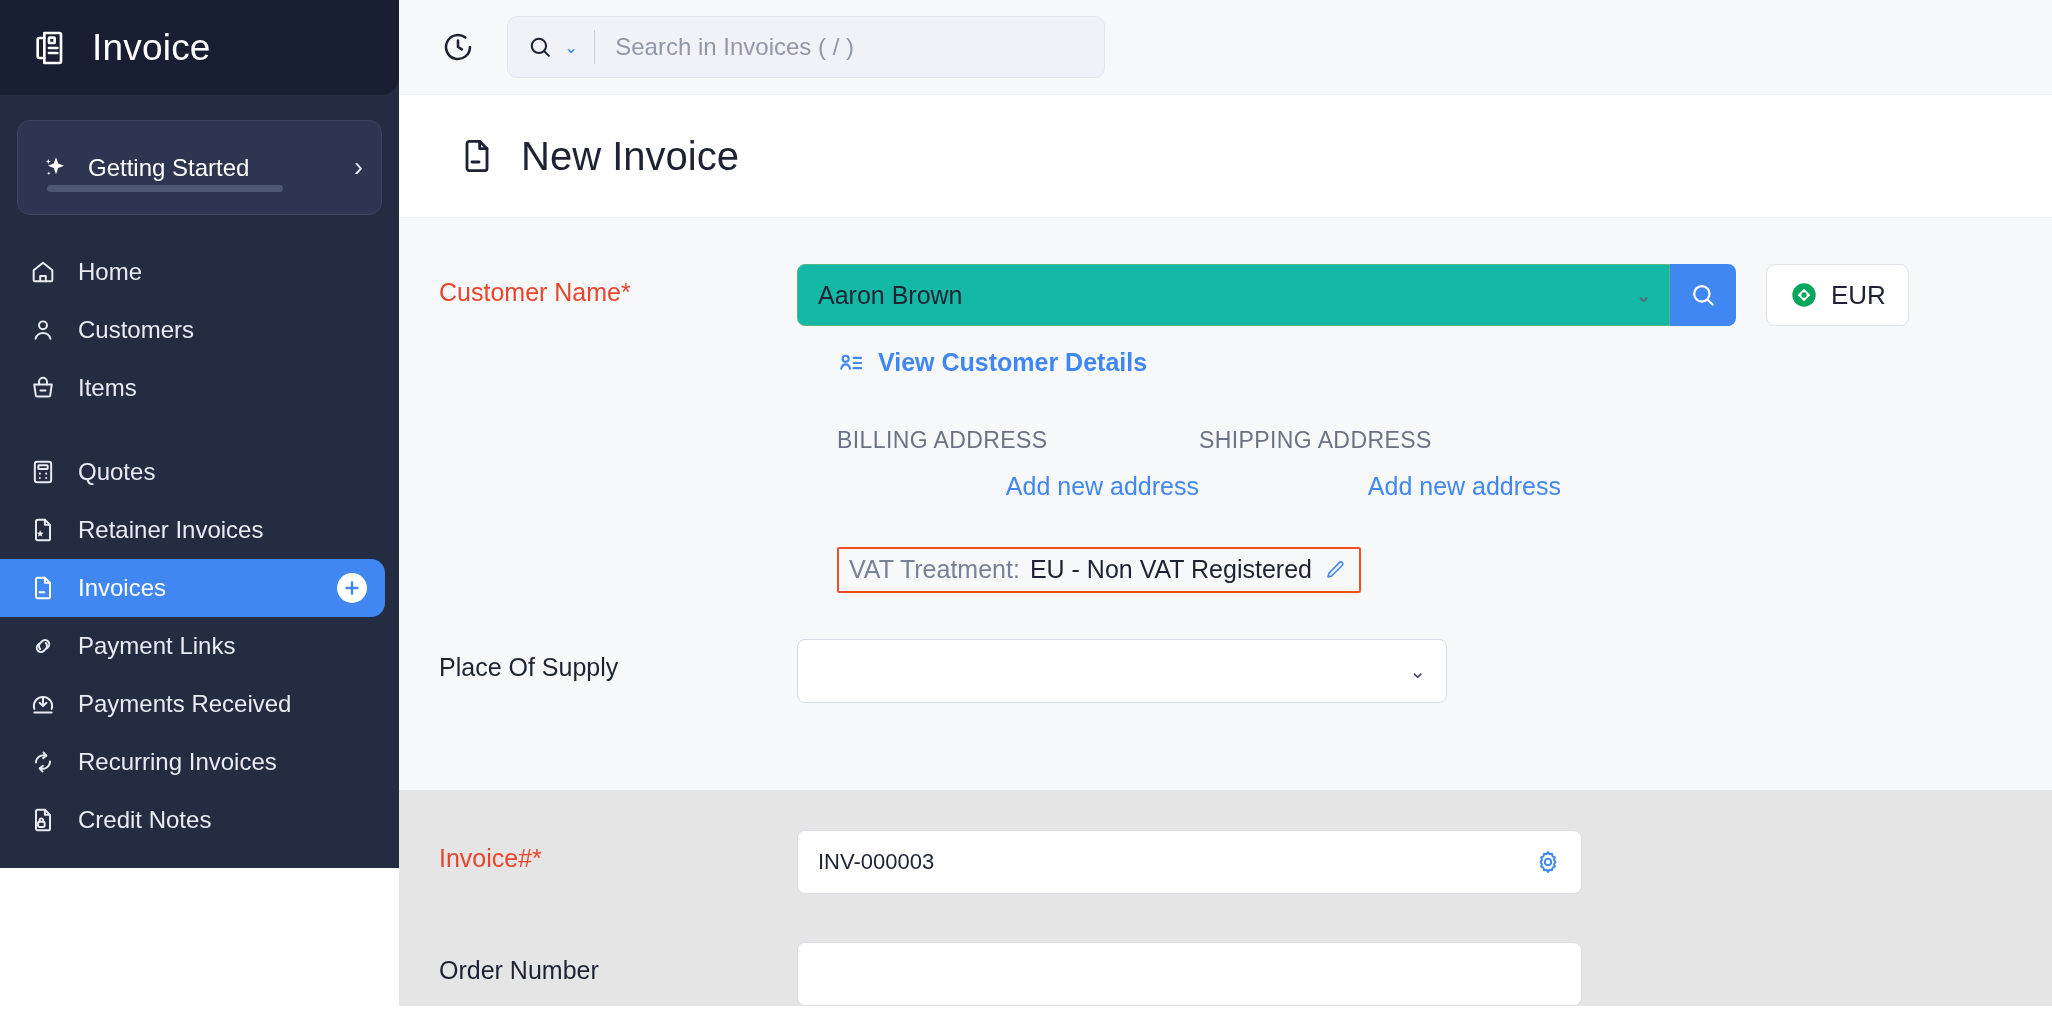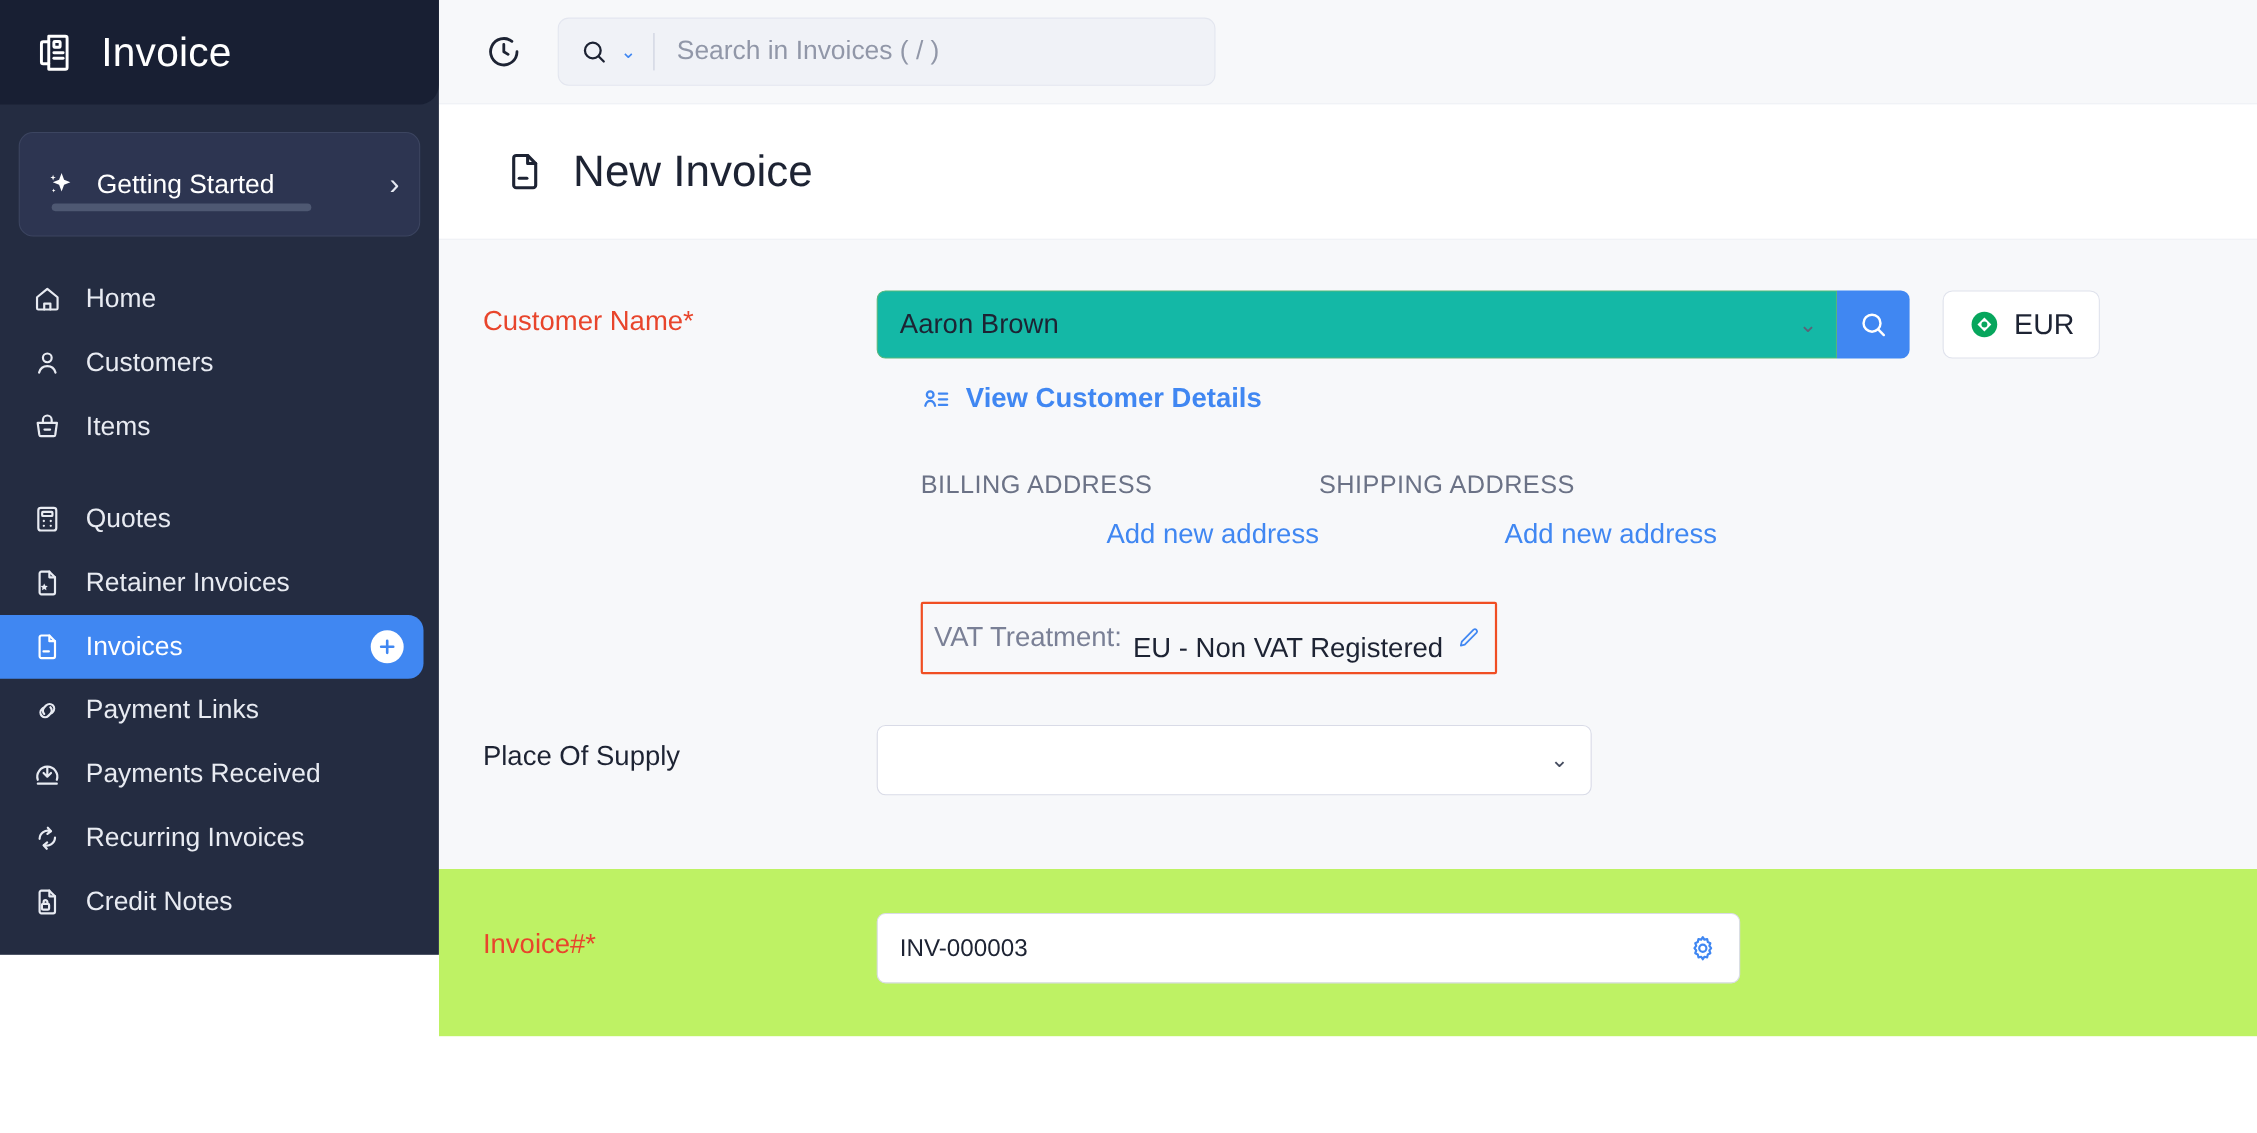--- a/index.html
+++ b/index.html
@@ -113,21 +113,21 @@
   .page-title-icon { width: 44px; height: 44px; display:flex; align-items:center; justify-content:center; color:#1d2333; }
   .page-title { font-size: 40px; color: #1d2333; font-weight: 400; }
 
   .form-scroll { flex: 1 1 auto; overflow: hidden; }
   .form-section-top {
     background: #f7f8fa;
     padding: 46px 0 0 0;
     height: 572px;
     position: relative;
   }
-  .form-section-bottom { background: #bef264; padding-top: 40px; }
+  .form-section-bottom { background: #e5e5e5; padding-top: 40px; }
 
   .frow { display: flex; align-items: flex-start; padding-left: 40px; }
   .flabel {
     width: 358px; flex: 0 0 358px;
     font-size: 25px; color: #1d2333;
     padding-top: 14px;
   }
   .flabel.req { color: #e8452c; }
   .fctrl { display: flex; align-items: flex-start; }
 
@@ -173,21 +173,21 @@
   .addr-link { color: #4087f2; font-size: 25px; margin-top: 18px; text-align: right; }
 
   .vat-wrap { padding-left: 438px; margin-top: 46px; }
   .vat-box {
     display: inline-flex; align-items: center; gap: 10px;
     border: 2.5px solid #f04e23;
     padding: 6px 11px 7px 10px;
     border-radius: 2px;
   }
   .vat-label { color: #7a8096; font-size: 25px; }
-  .vat-value { color: #1d2333; font-size: 25px; margin-top: 20px; }
+  .vat-value { color: #1d2333; font-size: 25px; }
   .vat-pencil { width: 26px; height: 26px; display:flex; align-items:center; justify-content:center; color:#4087f2; }
 
   .pos-row { margin-top: 46px; }
   .pos-select {
     width: 650px; height: 64px;
     border: 1.5px solid #d9dbe7; border-radius: 8px;
     background: #ffffff; position: relative;
   }
   .pos-caret { position:absolute; right: 20px; top:50%; transform: translateY(-50%); color:#444b5e; font-size:20px; }
 
@@ -477,18 +477,22 @@
               <svg width="28" height="28" viewBox="0 0 24 24" fill="none" stroke="#4087f2" stroke-width="1.7" stroke-linecap="round" stroke-linejoin="round">
                 <circle cx="12" cy="12" r="2.8"></circle>
                 <path d="M12 3.4l1.2 1.9 2.2-.4.5 2.2 2 1-.8 2.1 1.4 1.8-1.4 1.8.8 2.1-2 1-.5 2.2-2.2-.4L12 20.6l-1.2-1.9-2.2.4-.5-2.2-2-1 .8-2.1L5.5 12l1.4-1.8-.8-2.1 2-1 .5-2.2 2.2.4z"></path>
               </svg>
             </span>
           </div>
         </div>
 
         <div class="row-gap"></div>
 
+        <div class="frow">
+          <div class="flabel">Order Number</div>
+          <div class="inp"></div>
+        </div>
 
       </div>
 
     </div>
   </section>
 </div>
 
 </body></html>

